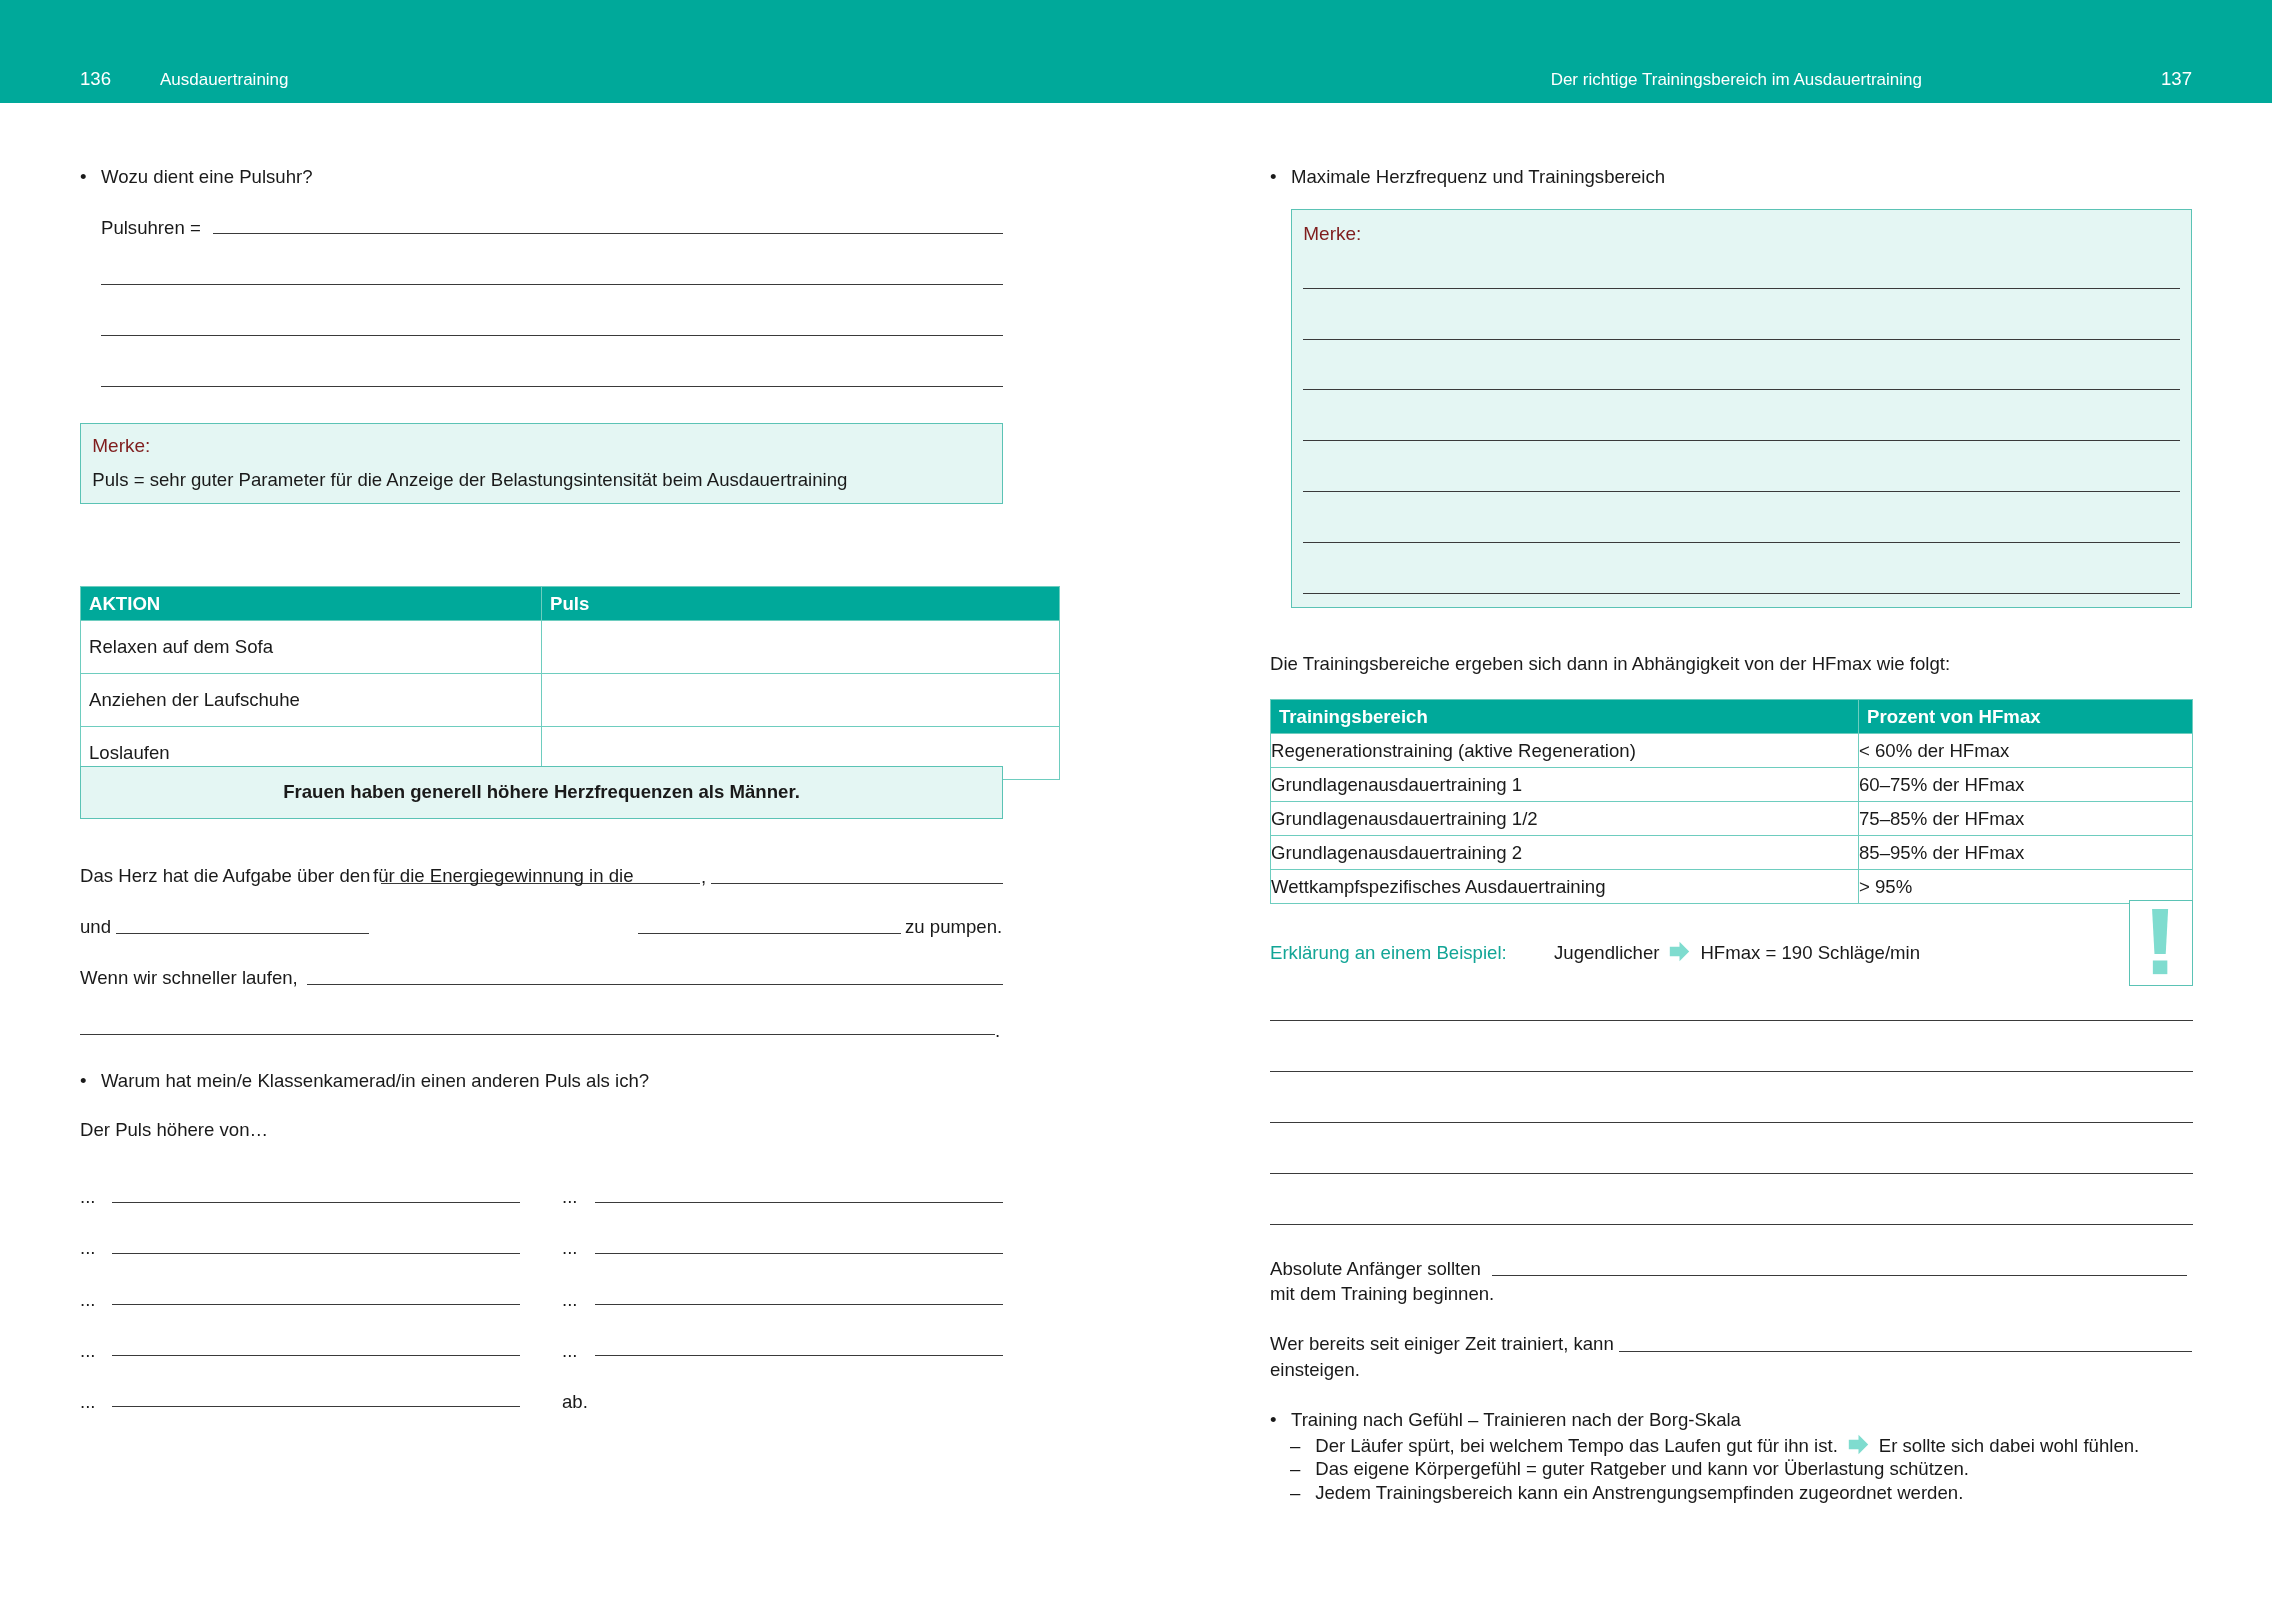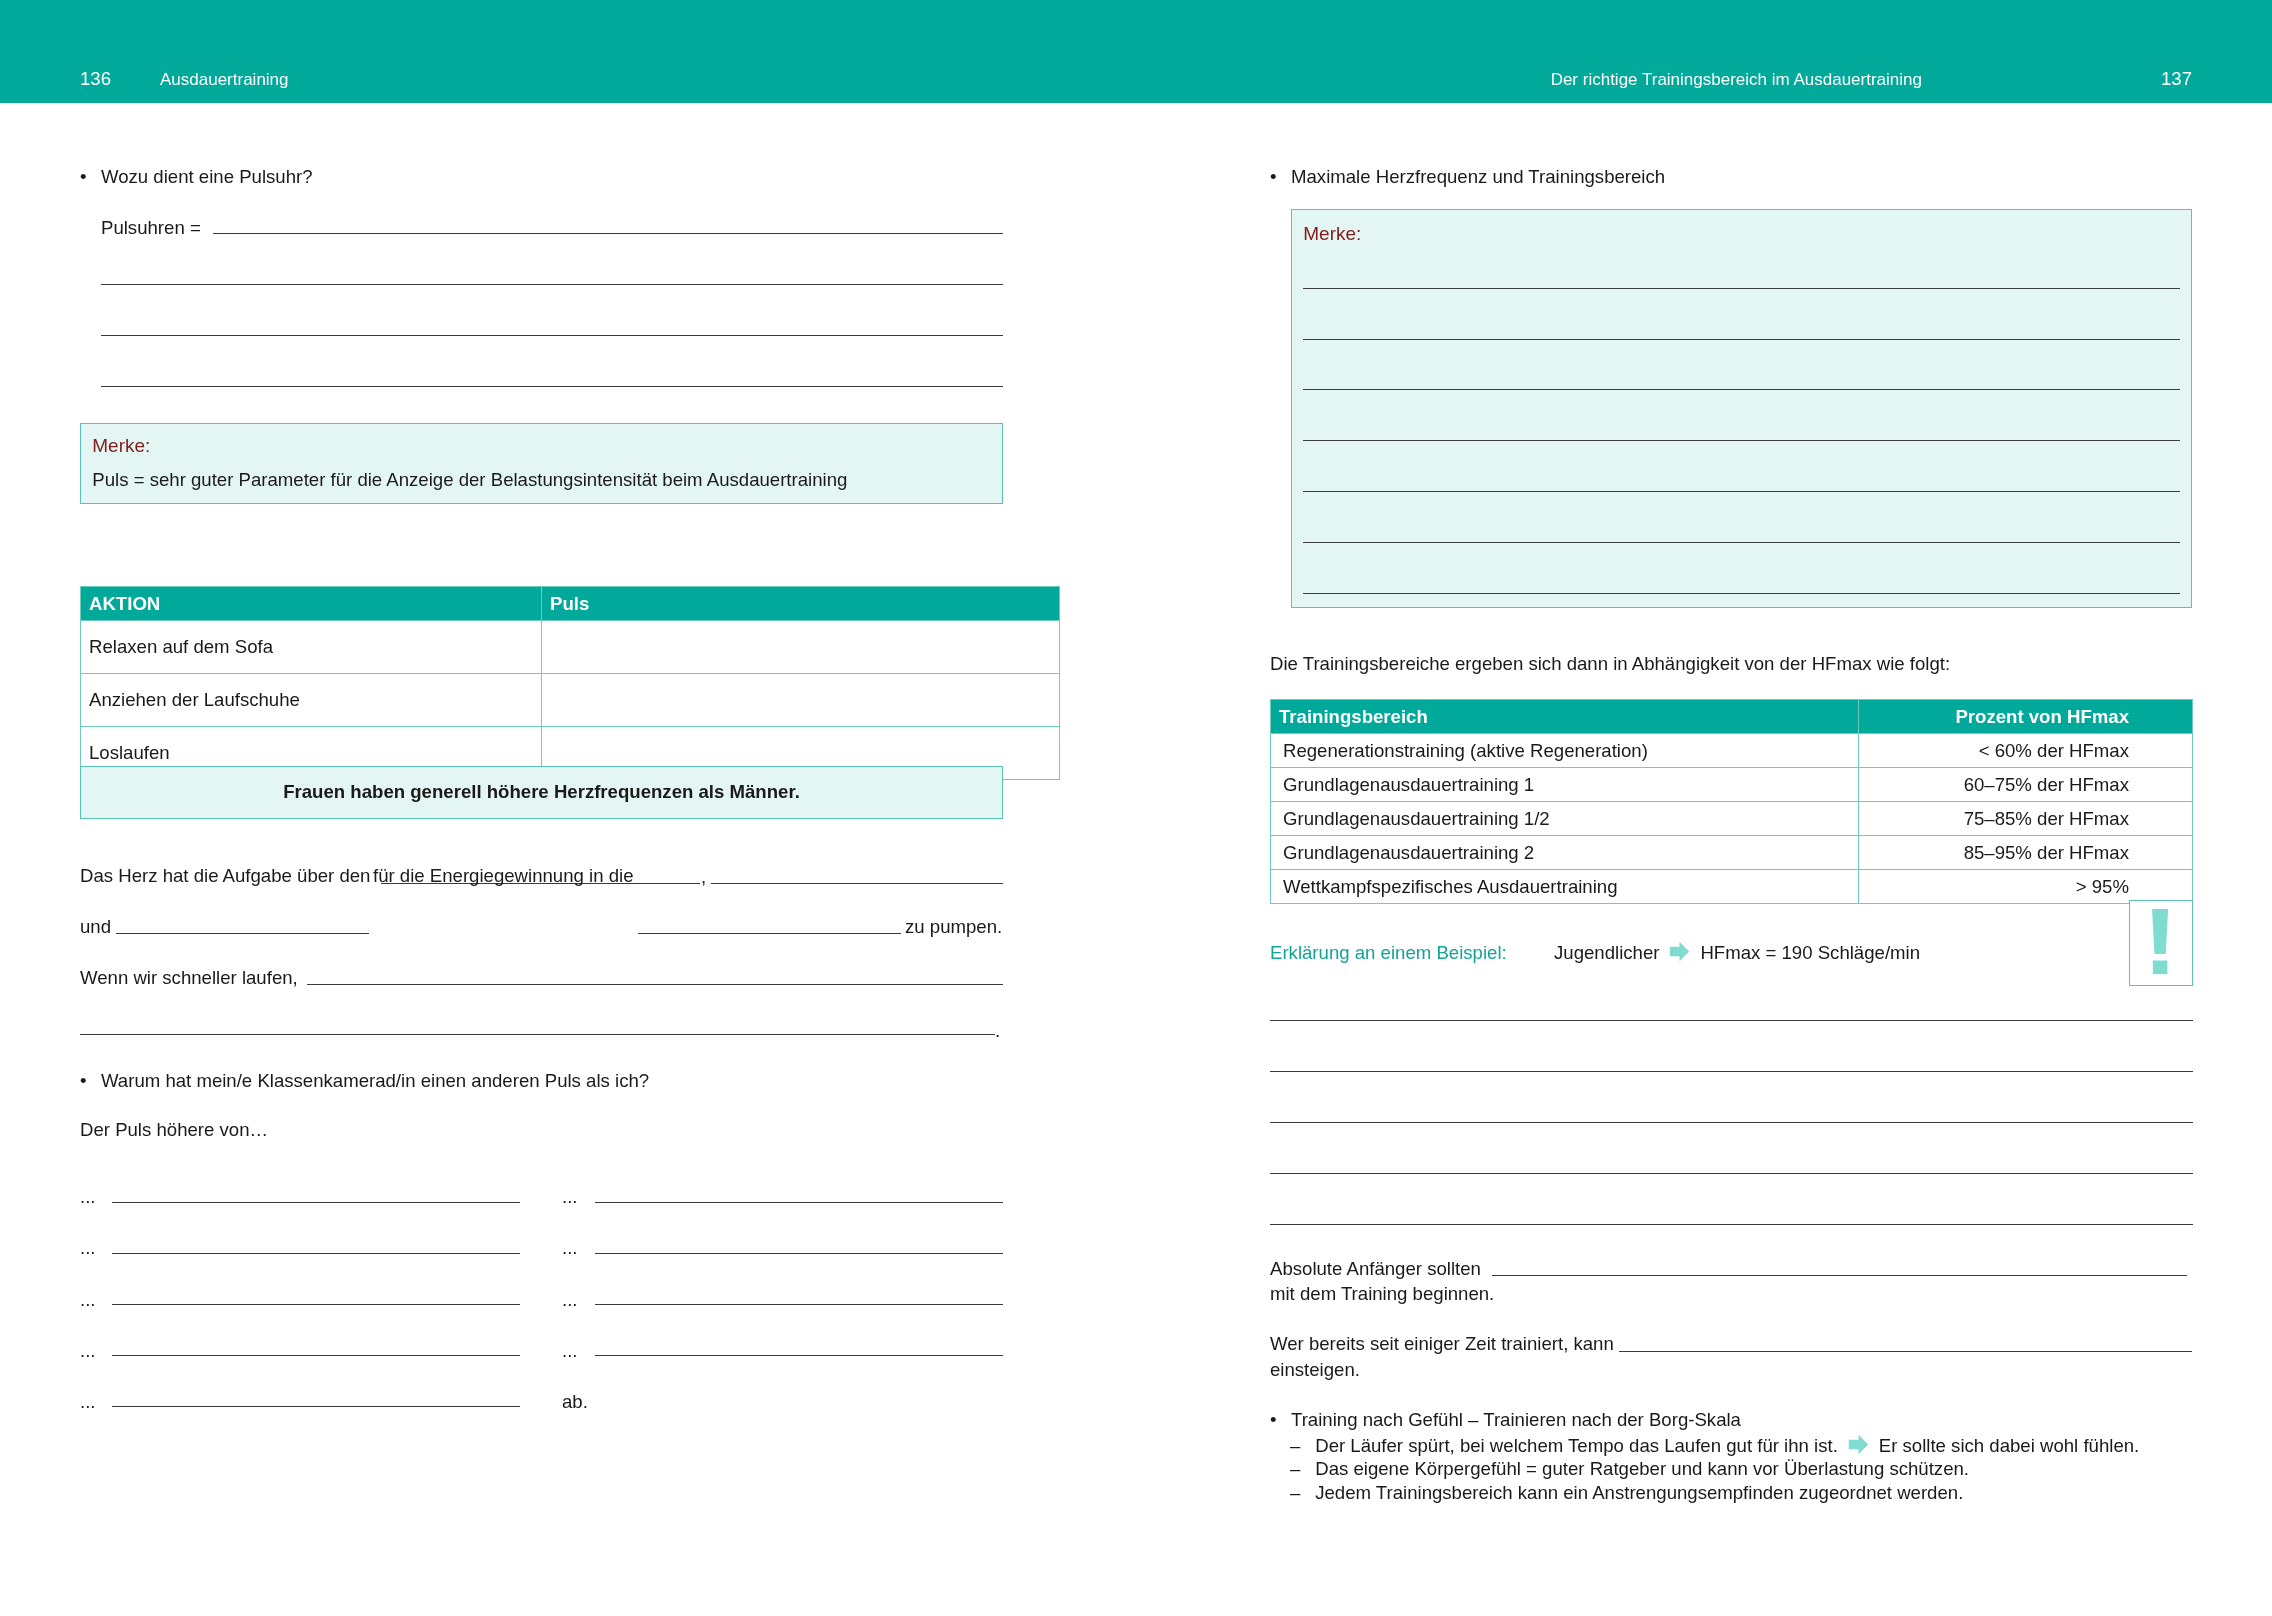--- a/index.html
+++ b/index.html
@@ -12,22 +12,22 @@
   .bullet::before { content: "•"; position: absolute; left: -21px; }
   .line { position: absolute; height: 0; border-bottom: 1.6px solid #3a3a3a; }
   .merke-box { position: absolute; background: #e4f6f3; border: 1.6px solid #5bc3b5; }
   .merke-title { color: #7f1d1d; font-weight: normal; font-size: 19px; position: absolute; }
   table { border-collapse: collapse; position: absolute; }
   th { background: #00a99a; color: #ffffff; font-weight: bold; text-align: left; font-size: 18.6px; }
   td, th { border: 1.6px solid #6ecdbf; }
   .t1 td { height: 53px; padding-left: 8px; font-size: 18.6px; }
   .t1 th { height: 34px; padding-left: 8px; }
   .t2 th { height: 34px; padding: 0 8px; }
-  .t2 td { height: 34px; padding: 0 12px; font-size: 18.6px; }
-  .t2 .r { text-align: right; padding-right: 63px; }
+  .t2 td { height: 34px; padding: 0 0; font-size: 18.6px; }
+  .t2 .r { text-align: left; padding-right: 63px; }
   .callout { position: absolute; background: #e4f6f3; border: 1.6px solid #5bc3b5; text-align: center; font-weight: bold; }
   .teal-text { color: #12a596; }
   .arrow { display: inline-block; width: 21px; height: 21px; vertical-align: -3.2px; margin: 0 4.8px; }
   .excl-box { position: absolute; border: 1.6px solid #5bc3b5; background: #ffffff; }
 </style>
 </head>
 <body>
 
 <div class="header">
   <span class="hdr-text hdr-num" style="left:80px;">136</span>

